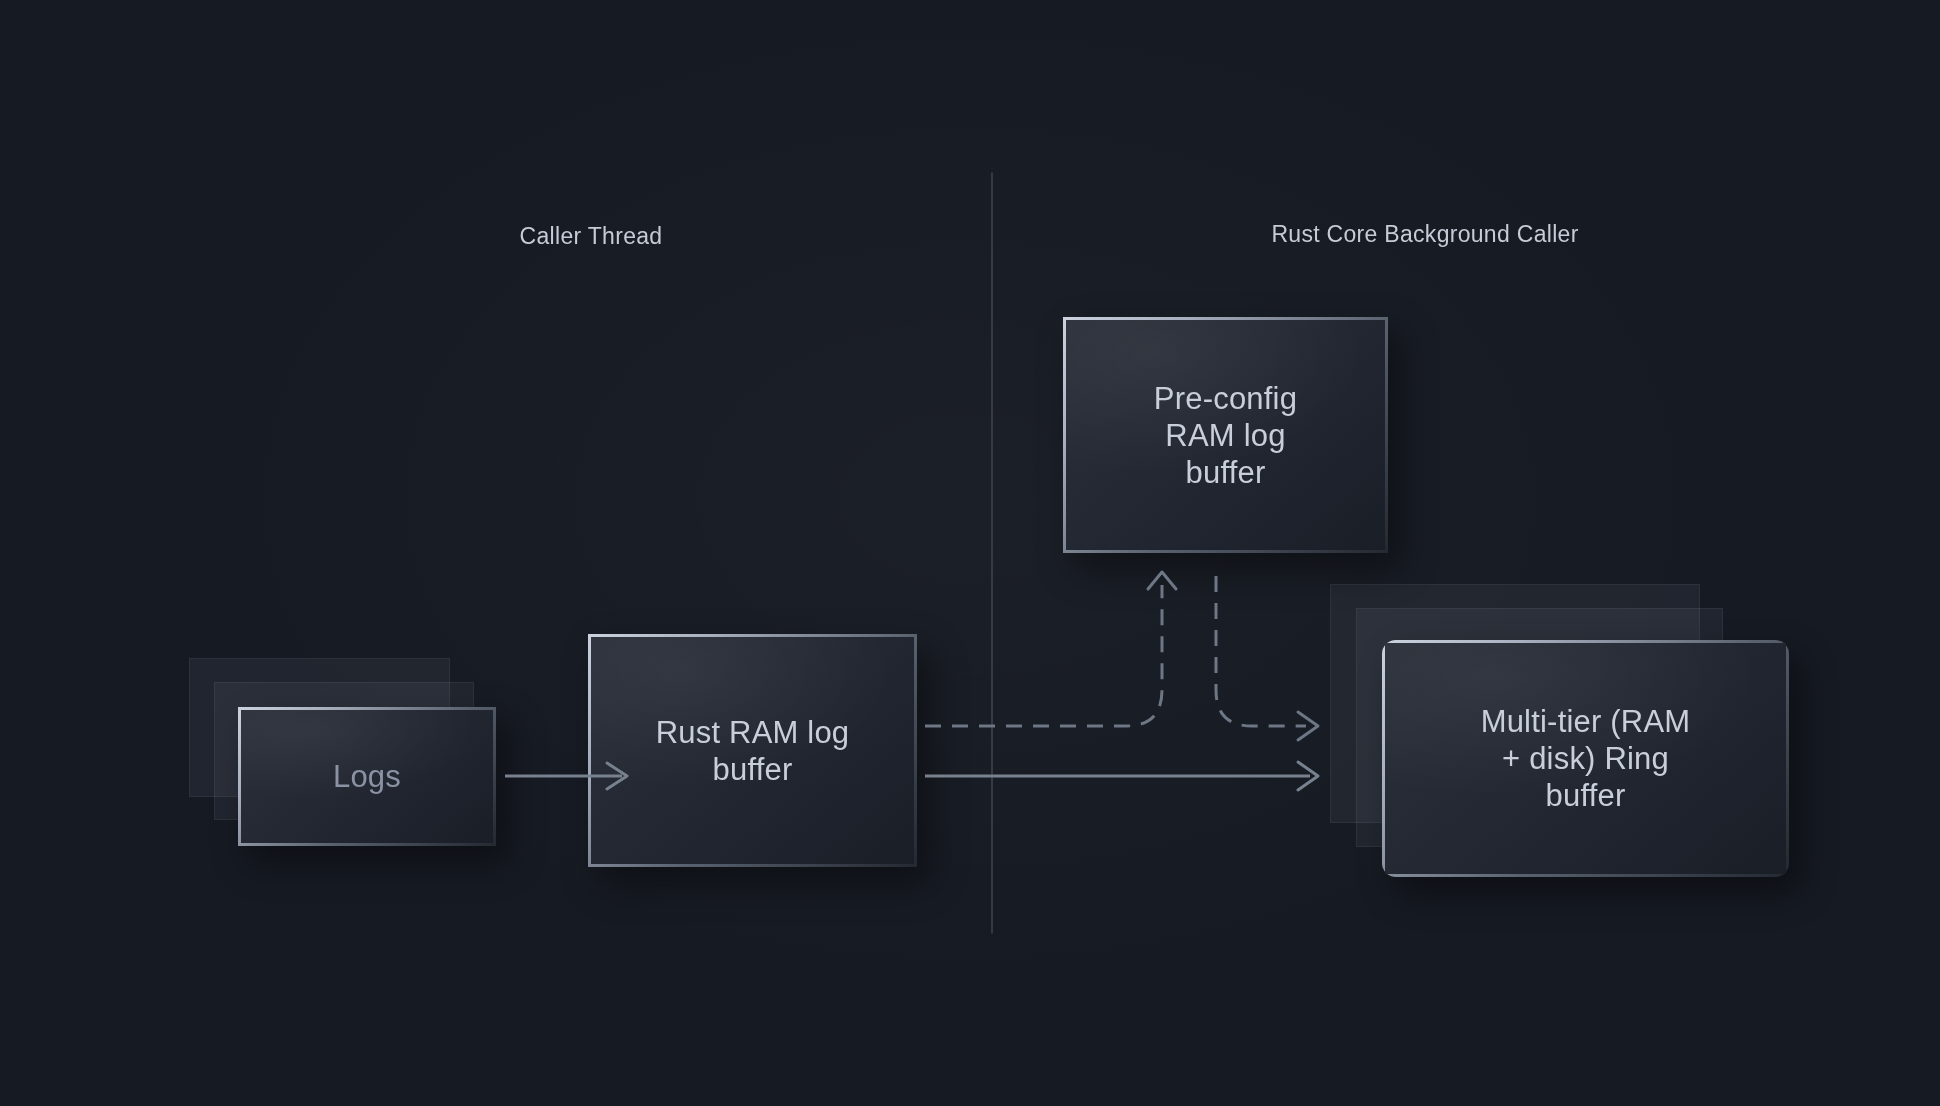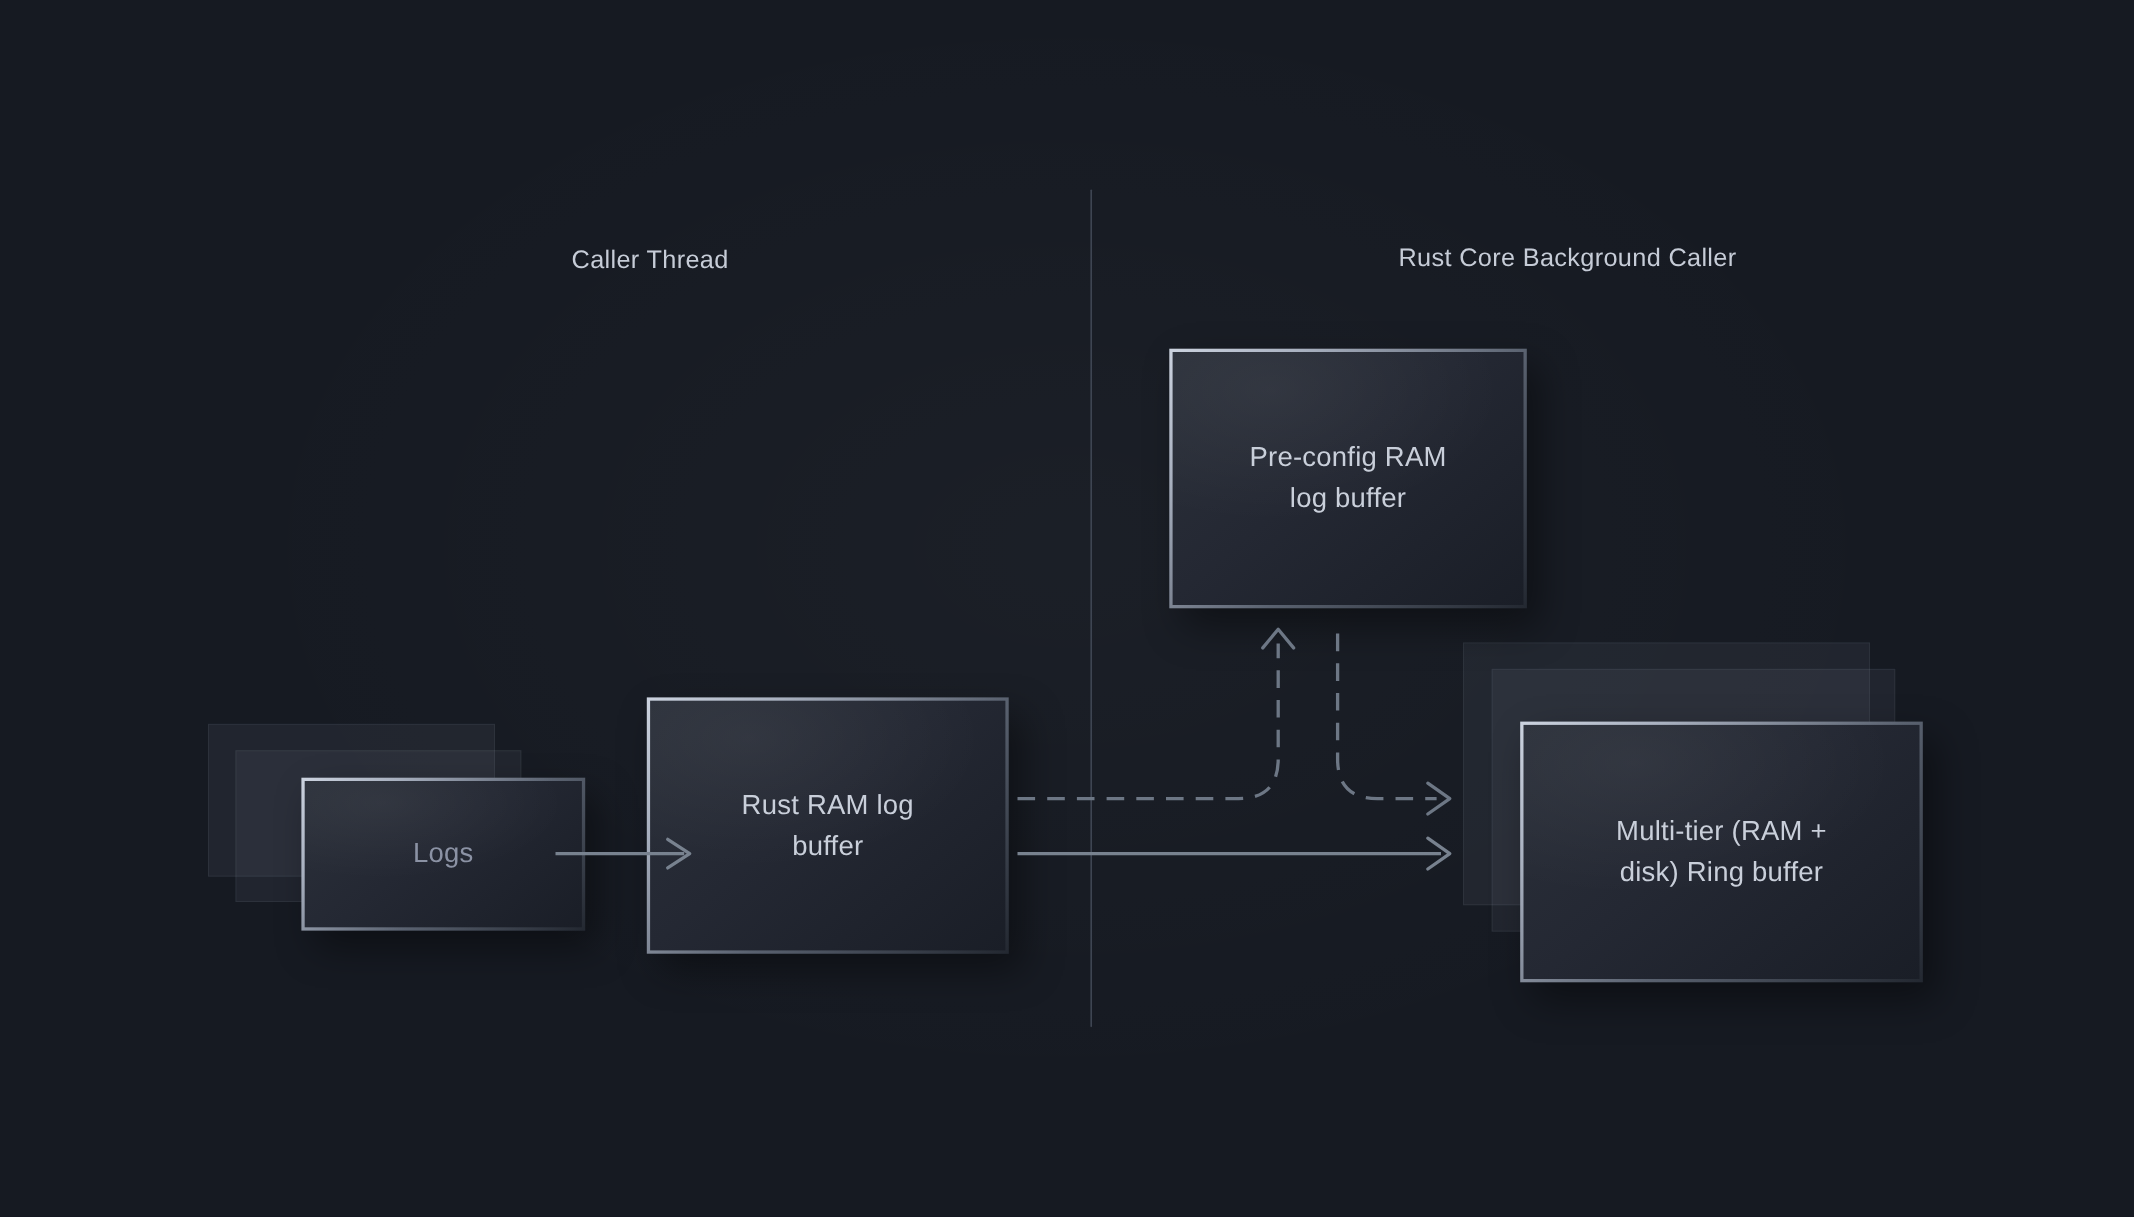--- a/index.html
+++ b/index.html
@@ -61,33 +61,33 @@
     align-items: center;
     justify-content: center;
     background:
       radial-gradient(120% 95% at 28% 15%, rgba(255,255,255,0.05), rgba(255,255,255,0) 55%),
       linear-gradient(140deg,
         var(--node-fill-light, #2b303a) 0%,
         #242833 45%,
         var(--node-fill-dark, #1a1e27) 100%);
   }
   .node-label {
-    font-size: 25px;
+    font-size: 31px;
     line-height: 37px;
     font-weight: 500;
     letter-spacing: 0.2px;
     text-align: center;
     color: var(--label-text, #c9cfda);
   }
   .node-label.muted { color: var(--muted-text, #8b92a4); }
 
-  .node-logs      { left: 238px;  top: 707px; width: 258px; height: 139px; margin-left: 36px; }
+  .node-logs      { left: 238px;  top: 707px; width: 258px; height: 139px; }
   .node-async     { left: 588px;  top: 634px; width: 329px; height: 233px; }
   .node-preconfig { left: 1063px; top: 317px; width: 325px; height: 236px; }
-  .node-ring      { left: 1382px; top: 656px; width: 366px; height: 237px; }
+  .node-ring      { left: 1382px; top: 640px; width: 407px; height: 237px; border-radius: 14px; }
 
   .node-async .node-label     { max-width: 220px; }
   .node-preconfig .node-label { max-width: 200px; }
   .node-ring .node-label      { max-width: 230px; }
 
   .edges-layer {
     position: absolute;
     left: 0; top: 0;
     width: 1940px;
     height: 1106px;

